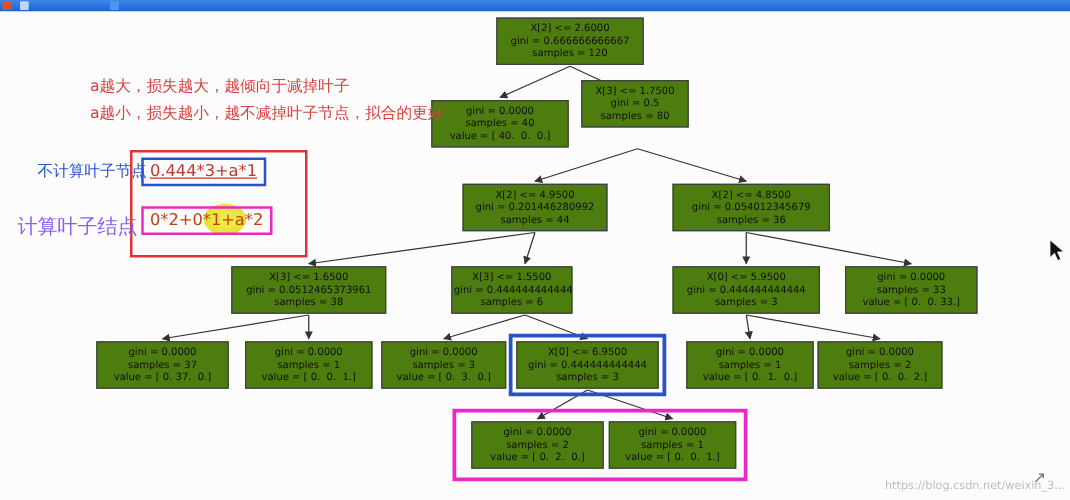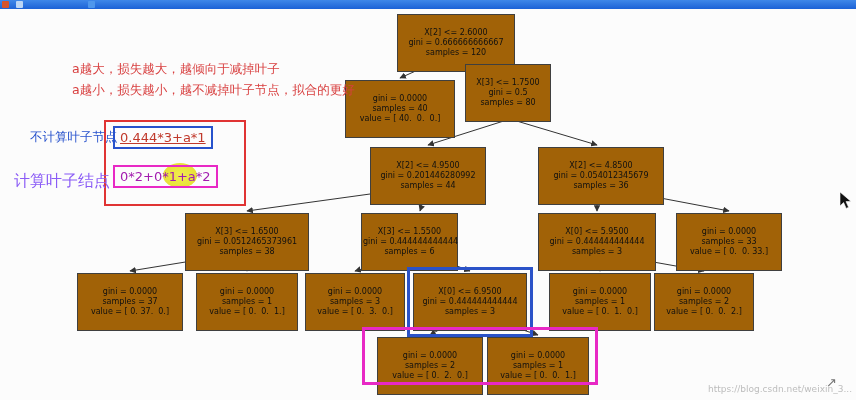--- a/index.html
+++ b/index.html
@@ -10,35 +10,35 @@
   
   .topbar { position:absolute; top:0; left:0; width:856px; height:9px;
             background:linear-gradient(#3f88e9,#1c62d6); }
   .topbar .sq { position:absolute; top:1px; width:7px; height:7px; border-radius:1px; }
   .sq1 { left:2px;  background:#d5542c; }
   .sq2 { left:16px; background:#bcd6f5; }
   .sq3 { left:88px; width:45px; height:9px; top:0; background:#4f97ec; border-radius:0; }
 
   
   #edges { position:absolute; left:0; top:0; width:856px; height:400px; z-index:1; }
-  .tnode { position:absolute; z-index:2; background:#a16207; border:1px solid #3f3f3f;
-           font-size:8px; line-height:10px; padding:13px 1px; text-align:center;
+  .tnode { position:absolute; z-index:2; background:#4d7c0f; border:1px solid #3f3f3f;
+           font-size:8px; line-height:10px; padding:3px 1px; text-align:center;
            color:#101010; white-space:pre; }
   .tnode.hl-blue { outline:3px solid #2a52c8; outline-offset:3px; }
   .groupbox { position:absolute; z-index:3; border:3px solid #e829c5; background:transparent; }
 
   
   .note { position:absolute; z-index:4; color:#d84040; font-size:12.5px; white-space:nowrap; }
   .lbl-blue { position:absolute; z-index:4; color:#2752cc; font-size:12.5px; white-space:nowrap;margin-left:20px; }
   .lbl-mag  { position:absolute; z-index:4; color:#8b5cf6; font-size:16px; white-space:nowrap; }
   .redbox { position:absolute; z-index:3; border:2px solid #e03434; }
   .fbox { position:absolute; z-index:4; font-size:13px; padding:2px 5px; white-space:nowrap; }
   .fbox span { position:relative; z-index:2; }
   .fbox-blue { border:2px solid #2752cc; color:#c0392b;text-decoration:underline; }
-  .fbox-mag  { border:2px solid #e829c5; color:#a21caf; }
+  .fbox-mag  { border:2px solid #e829c5; color:#c2410c; }
   .blob { position:absolute; z-index:3; width:34px; height:25px; border-radius:50%;
           background:radial-gradient(#f2ed4e,#e3dc2e); }
 
   
   .watermark { position:absolute; z-index:5; right:4px; bottom:6px; font-size:9px;
                color:rgba(110,110,110,0.45); }
   .cursor-mid { position:absolute; z-index:6; left:840px; top:192px; }
   .cursor-sw  { position:absolute; z-index:6; left:826px; bottom:10px; font-size:13px;
                 color:rgba(80,80,80,0.8); }
 </style>

